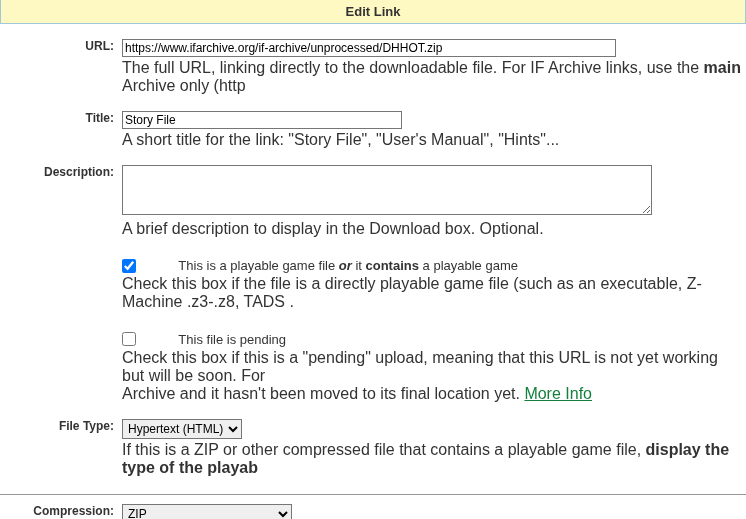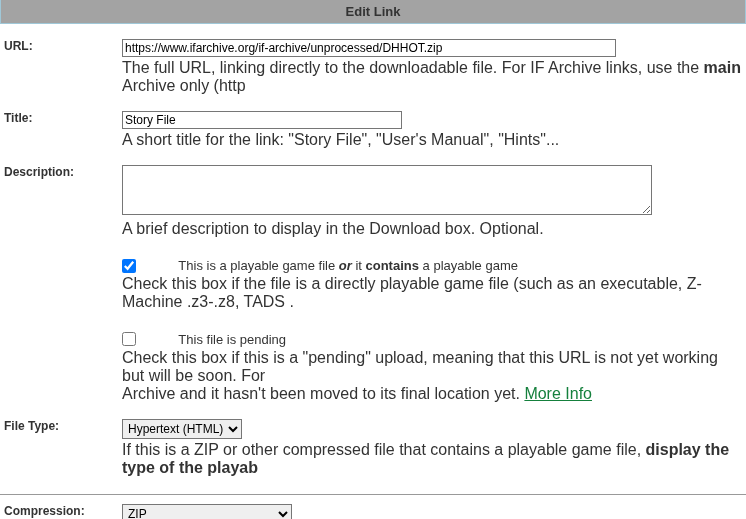--- a/index.html
+++ b/index.html
@@ -7,38 +7,38 @@
       margin: 0;
       padding: 0;
     }
     body {
       font-family: Verdana, Geneva, sans-serif;
       font-size: 12px;
       color: #333;
       background: #fff;
     }
     .header {
-      background: #a3a3a3;
+      background: #fef9c3;
       padding: 4px 0;
       text-align: center;
       font-weight: bold;
       font-size: 13px;
       border: 1px solid #a0c8d8;
       border-top: none;
     }
     .form-table {
       width: 100%;
       border-collapse: collapse;
     }
     .form-table td {
       padding: 3px 4px;
       vertical-align: top;
     }
     .label-cell {
-      text-align: left;
+      text-align: right;
       font-weight: bold;
       width: 118px;
       white-space: nowrap;
     }
     .value-cell {
       text-align: left;
     }
     input[type="text"] {
       font-family: Verdana, Geneva, sans-serif;
       font-size: 12px;

